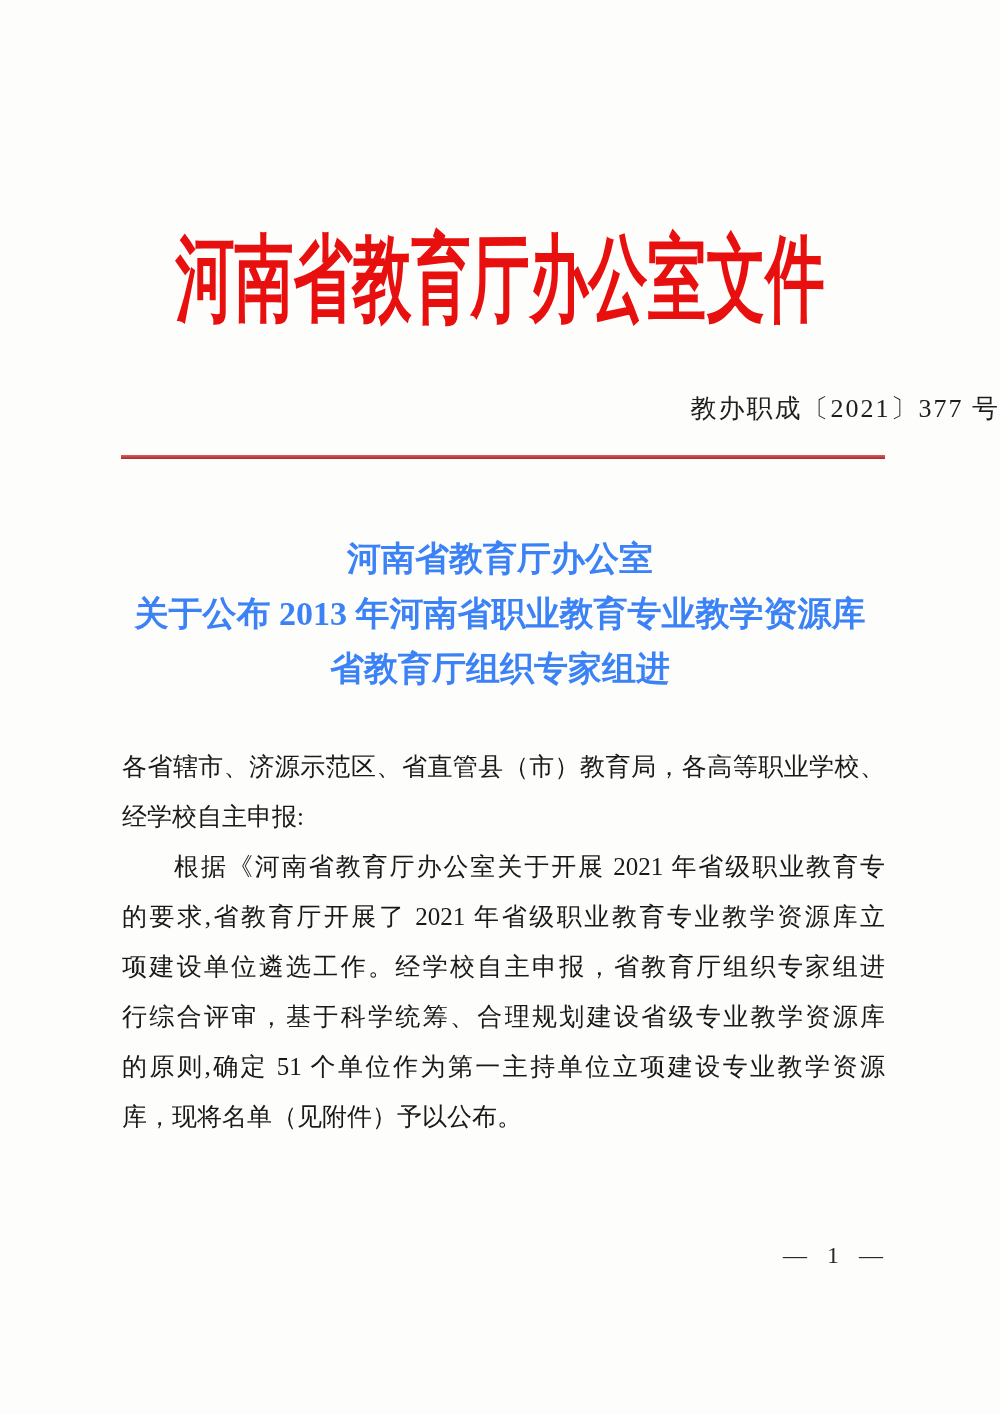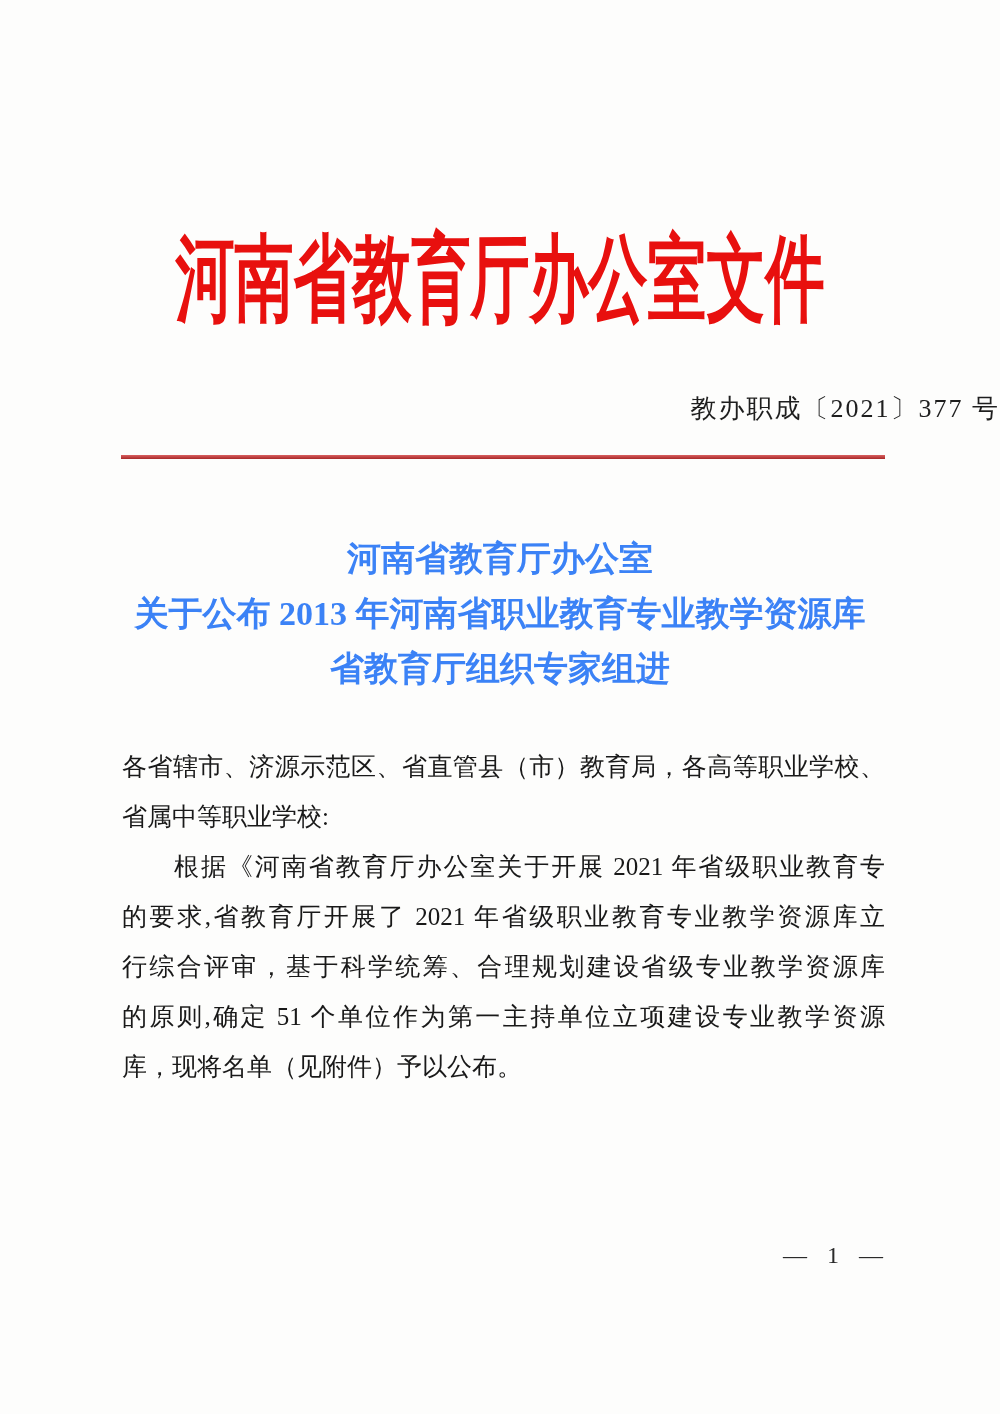--- a/index.html
+++ b/index.html
@@ -106,23 +106,24 @@
   <div class="red-rule"></div>
 
   <div class="notice-title">
     <div>河南省教育厅办公室</div>
     <div>关于公布 2013 年河南省职业教育专业教学资源库</div>
     <div>省教育厅组织专家组进</div>
   </div>
 
   <div class="body-text">
     <div class="line fill">各省辖市、济源示范区、省直管县（市）教育局，各高等职业学校、</div>
-    <div class="line">省属中等职业学校:</div>
+    <div class="line">经学校自主申报:</div>
     <div class="line fill indent">根据《河南省教育厅办公室关于开展 2021 年省级职业教育专</div>
     <div class="line fill">的要求,省教育厅开展了 2021 年省级职业教育专业教学资源库立</div>
+    <div class="line fill">项建设单位遴选工作。经学校自主申报，省教育厅组织专家组进</div>
     <div class="line fill">行综合评审，基于科学统筹、合理规划建设省级专业教学资源库</div>
     <div class="line fill">的原则,确定 51 个单位作为第一主持单位立项建设专业教学资源</div>
     <div class="line">库，现将名单（见附件）予以公布。</div>
   </div>
 
   <div class="page-number">— 1 —</div>
 
 </div>
 
 </body></html>

